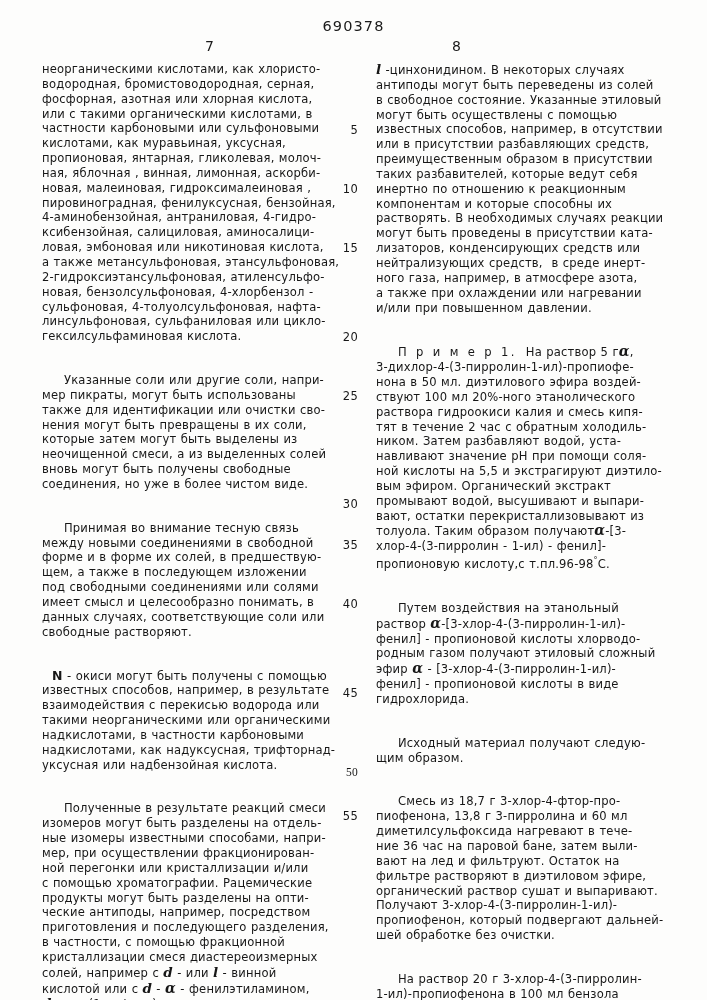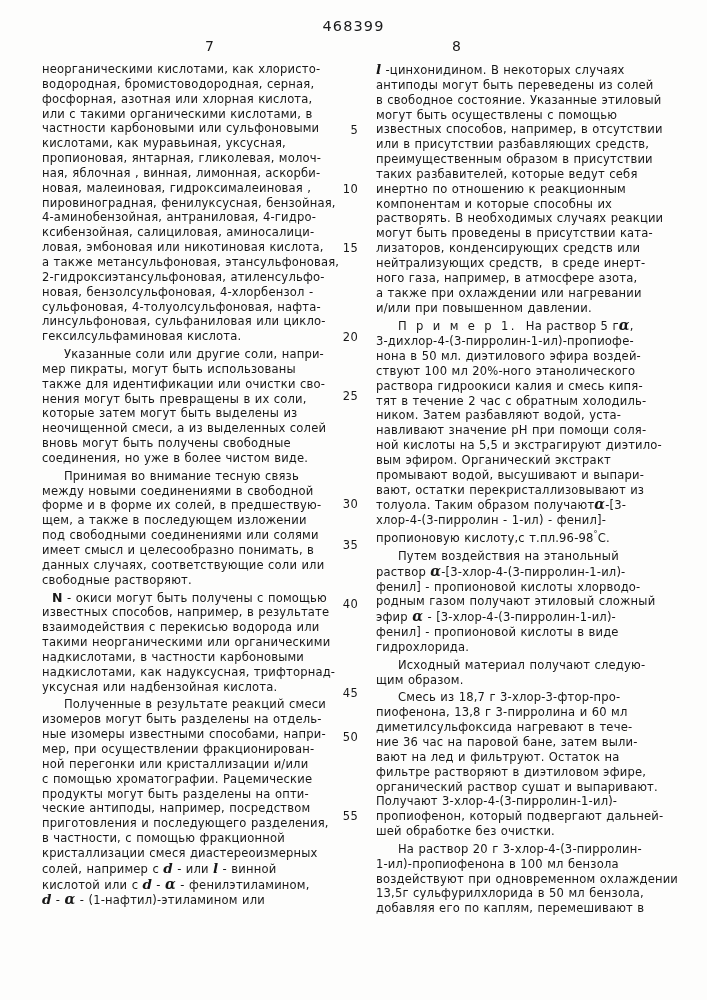--- a/index.html
+++ b/index.html
@@ -55,21 +55,21 @@
     text-align: left;
     word-spacing: 0.5px;
   }
   .col.left  { left: 42px; }
   .col.right { left: 376px; width: 290px; }
 
   .col p {
     margin: 0;
   }
   .col p.gap {
-    margin-top: 3px;
+    margin-top: 29px;
   }
 
   
   .ln {
     display: block;
     white-space: pre;
   }
   .ln.ind { padding-left: 22px; }
   .ln.ind2 { padding-left: 10px; }
 
@@ -114,35 +114,35 @@
   .sup {
     font-size: 8px;
     vertical-align: super;
   }
 </style>
 </head>
 <body>
 
 <div class="page">
 
-  <div class="patent-number">468399</div>
+  <div class="patent-number">690378</div>
   <div class="page-num left">7</div>
   <div class="page-num right">8</div>
 
   <div class="gutter">
       <span style="top: 123px;">5</span>
       <span style="top: 182px;">10</span>
       <span style="top: 241px;">15</span>
       <span style="top: 330px;">20</span>
       <span style="top: 389px;">25</span>
       <span style="top: 449px; margin-top: 48px;">30</span>
       <span style="top: 538px;">35</span>
       <span style="top: 597px;">40</span>
       <span style="top: 686px;">45</span>
-      <span style="top: 730px;">50</span>
+      <span style="top: 766px; font-family: Liberation Serif, serif;">50</span>
       <span style="top: 809px;">55</span>
     </div>
 
   <div class="col left">
       <p>
         <span class="ln">неорганическими кислотами, как хлористо-</span>
         <span class="ln">водородная, бромистоводородная, серная,</span>
         <span class="ln">фосфорная, азотная или хлорная кислота,</span>
         <span class="ln">или с такими органическими кислотами, в</span>
         <span class="ln">частности карбоновыми или сульфоновыми</span>
@@ -251,21 +251,21 @@
         <span class="ln">родным газом получают этиловый сложный</span>
         <span class="ln">эфир <span class="hw-alpha">α</span> - [3-хлор-4-(3-пирролин-1-ил)-</span>
         <span class="ln">фенил] - пропионовой кислоты в виде</span>
         <span class="ln">гидрохлорида.</span>
       </p>
       <p class="gap">
         <span class="ln ind">Исходный материал получают следую-</span>
         <span class="ln">щим образом.</span>
       </p>
       <p class="gap">
-        <span class="ln ind">Смесь из 18,7 г 3-хлор-3-фтор-про-</span>
+        <span class="ln ind">Смесь из 18,7 г 3-хлор-4-фтор-про-</span>
         <span class="ln">пиофенона, 13,8 г 3-пирролина и 60 мл</span>
         <span class="ln">диметилсульфоксида нагревают в тече-</span>
         <span class="ln">ние 36 час на паровой бане, затем выли-</span>
         <span class="ln">вают на лед и фильтруют. Остаток на</span>
         <span class="ln">фильтре растворяют в диэтиловом эфире,</span>
         <span class="ln">органический раствор сушат и выпаривают.</span>
         <span class="ln">Получают 3-хлор-4-(3-пирролин-1-ил)-</span>
         <span class="ln">пропиофенон, который подвергают дальней-</span>
         <span class="ln">шей обработке без очистки.</span>
       </p>

